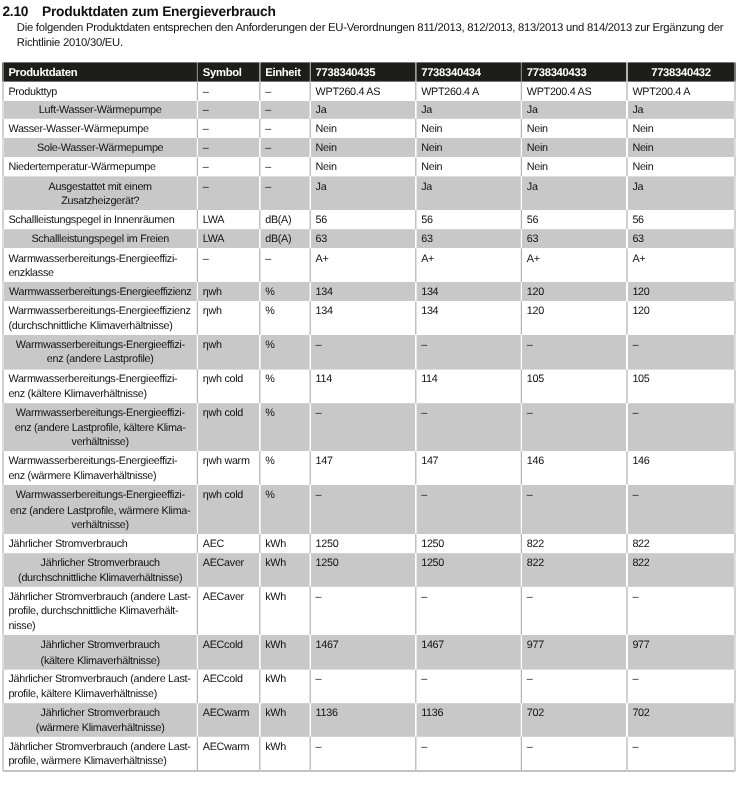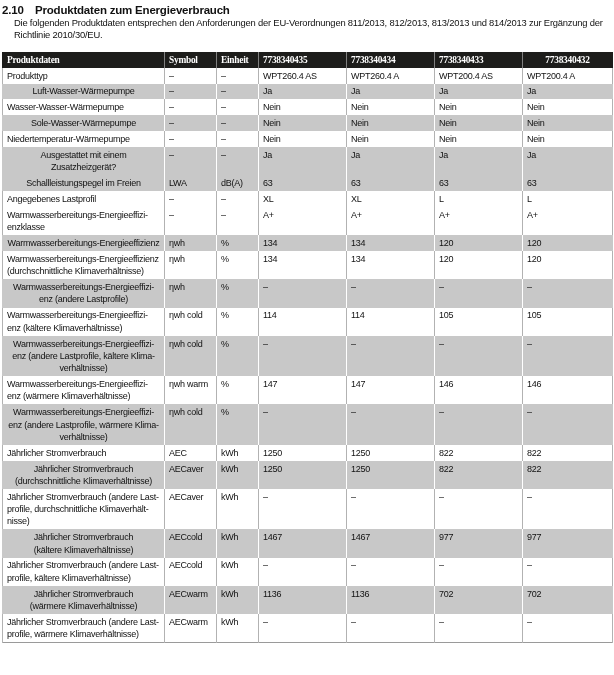--- a/index.html
+++ b/index.html
@@ -46,21 +46,20 @@
     letter-spacing: -0.25px;
     white-space: pre-line;
     overflow: hidden;
   }
   thead th {
     background: var(--header-bg, #1d1d1b);
     color: #ffffff;
     font-size: 9.4px;
     font-weight: bold;
     border-left: 1px solid #808080;
-    font-family: Liberation Serif, serif;
   }
   thead th:first-child { border-left: 1px solid var(--header-bg, #1d1d1b); }
   thead th:last-child  { border-right: 1px solid var(--header-bg, #1d1d1b); text-align: center; }
 
   tr.w td { background: #ffffff; border-left: 1px solid var(--grid, #b2b2b2); }
   tr.g td { background: var(--alt-row-bg, #c8c8c8); border-left: 1px solid #ffffff; }
   tr.w td:first-child { border-left: 1px solid var(--grid, #b2b2b2); }
   tr.g td:first-child { border-left: 1px solid var(--alt-row-bg, #c8c8c8); text-align: center; }
   tr.w td:last-child  { border-right: 1px solid var(--grid, #b2b2b2); }
   tr.g td:last-child  { border-right: 1px solid var(--alt-row-bg, #c8c8c8); }
@@ -145,39 +144,39 @@
         </tr>
         <tr class="g">
           <td>Ausgestattet mit einem Zusatzheizgerät?</td>
           <td>–</td>
           <td>–</td>
           <td>Ja</td>
           <td>Ja</td>
           <td>Ja</td>
           <td>Ja</td>
         </tr>
+        <tr class="w">
+          <td>Schallleistungspegel in Innenräumen</td>
+          <td>LWA</td>
+          <td>dB(A)</td>
+          <td>56</td>
+          <td>56</td>
+          <td>56</td>
+          <td>56</td>
+        </tr>
         <tr class="g">
           <td>Schallleistungspegel im Freien</td>
           <td>LWA</td>
           <td>dB(A)</td>
           <td>63</td>
           <td>63</td>
           <td>63</td>
           <td>63</td>
         </tr>
         <tr class="w">
-          <td>Angegebenes Lastprofil</td>
-          <td>–</td>
-          <td>–</td>
-          <td>XL</td>
-          <td>XL</td>
-          <td>L</td>
-          <td>L</td>
-        </tr>
-        <tr class="w">
           <td>Warmwasserbereitungs-Energieeffizi-
 enzklasse</td>
           <td>–</td>
           <td>–</td>
           <td>A+</td>
           <td>A+</td>
           <td>A+</td>
           <td>A+</td>
         </tr>
         <tr class="g">

